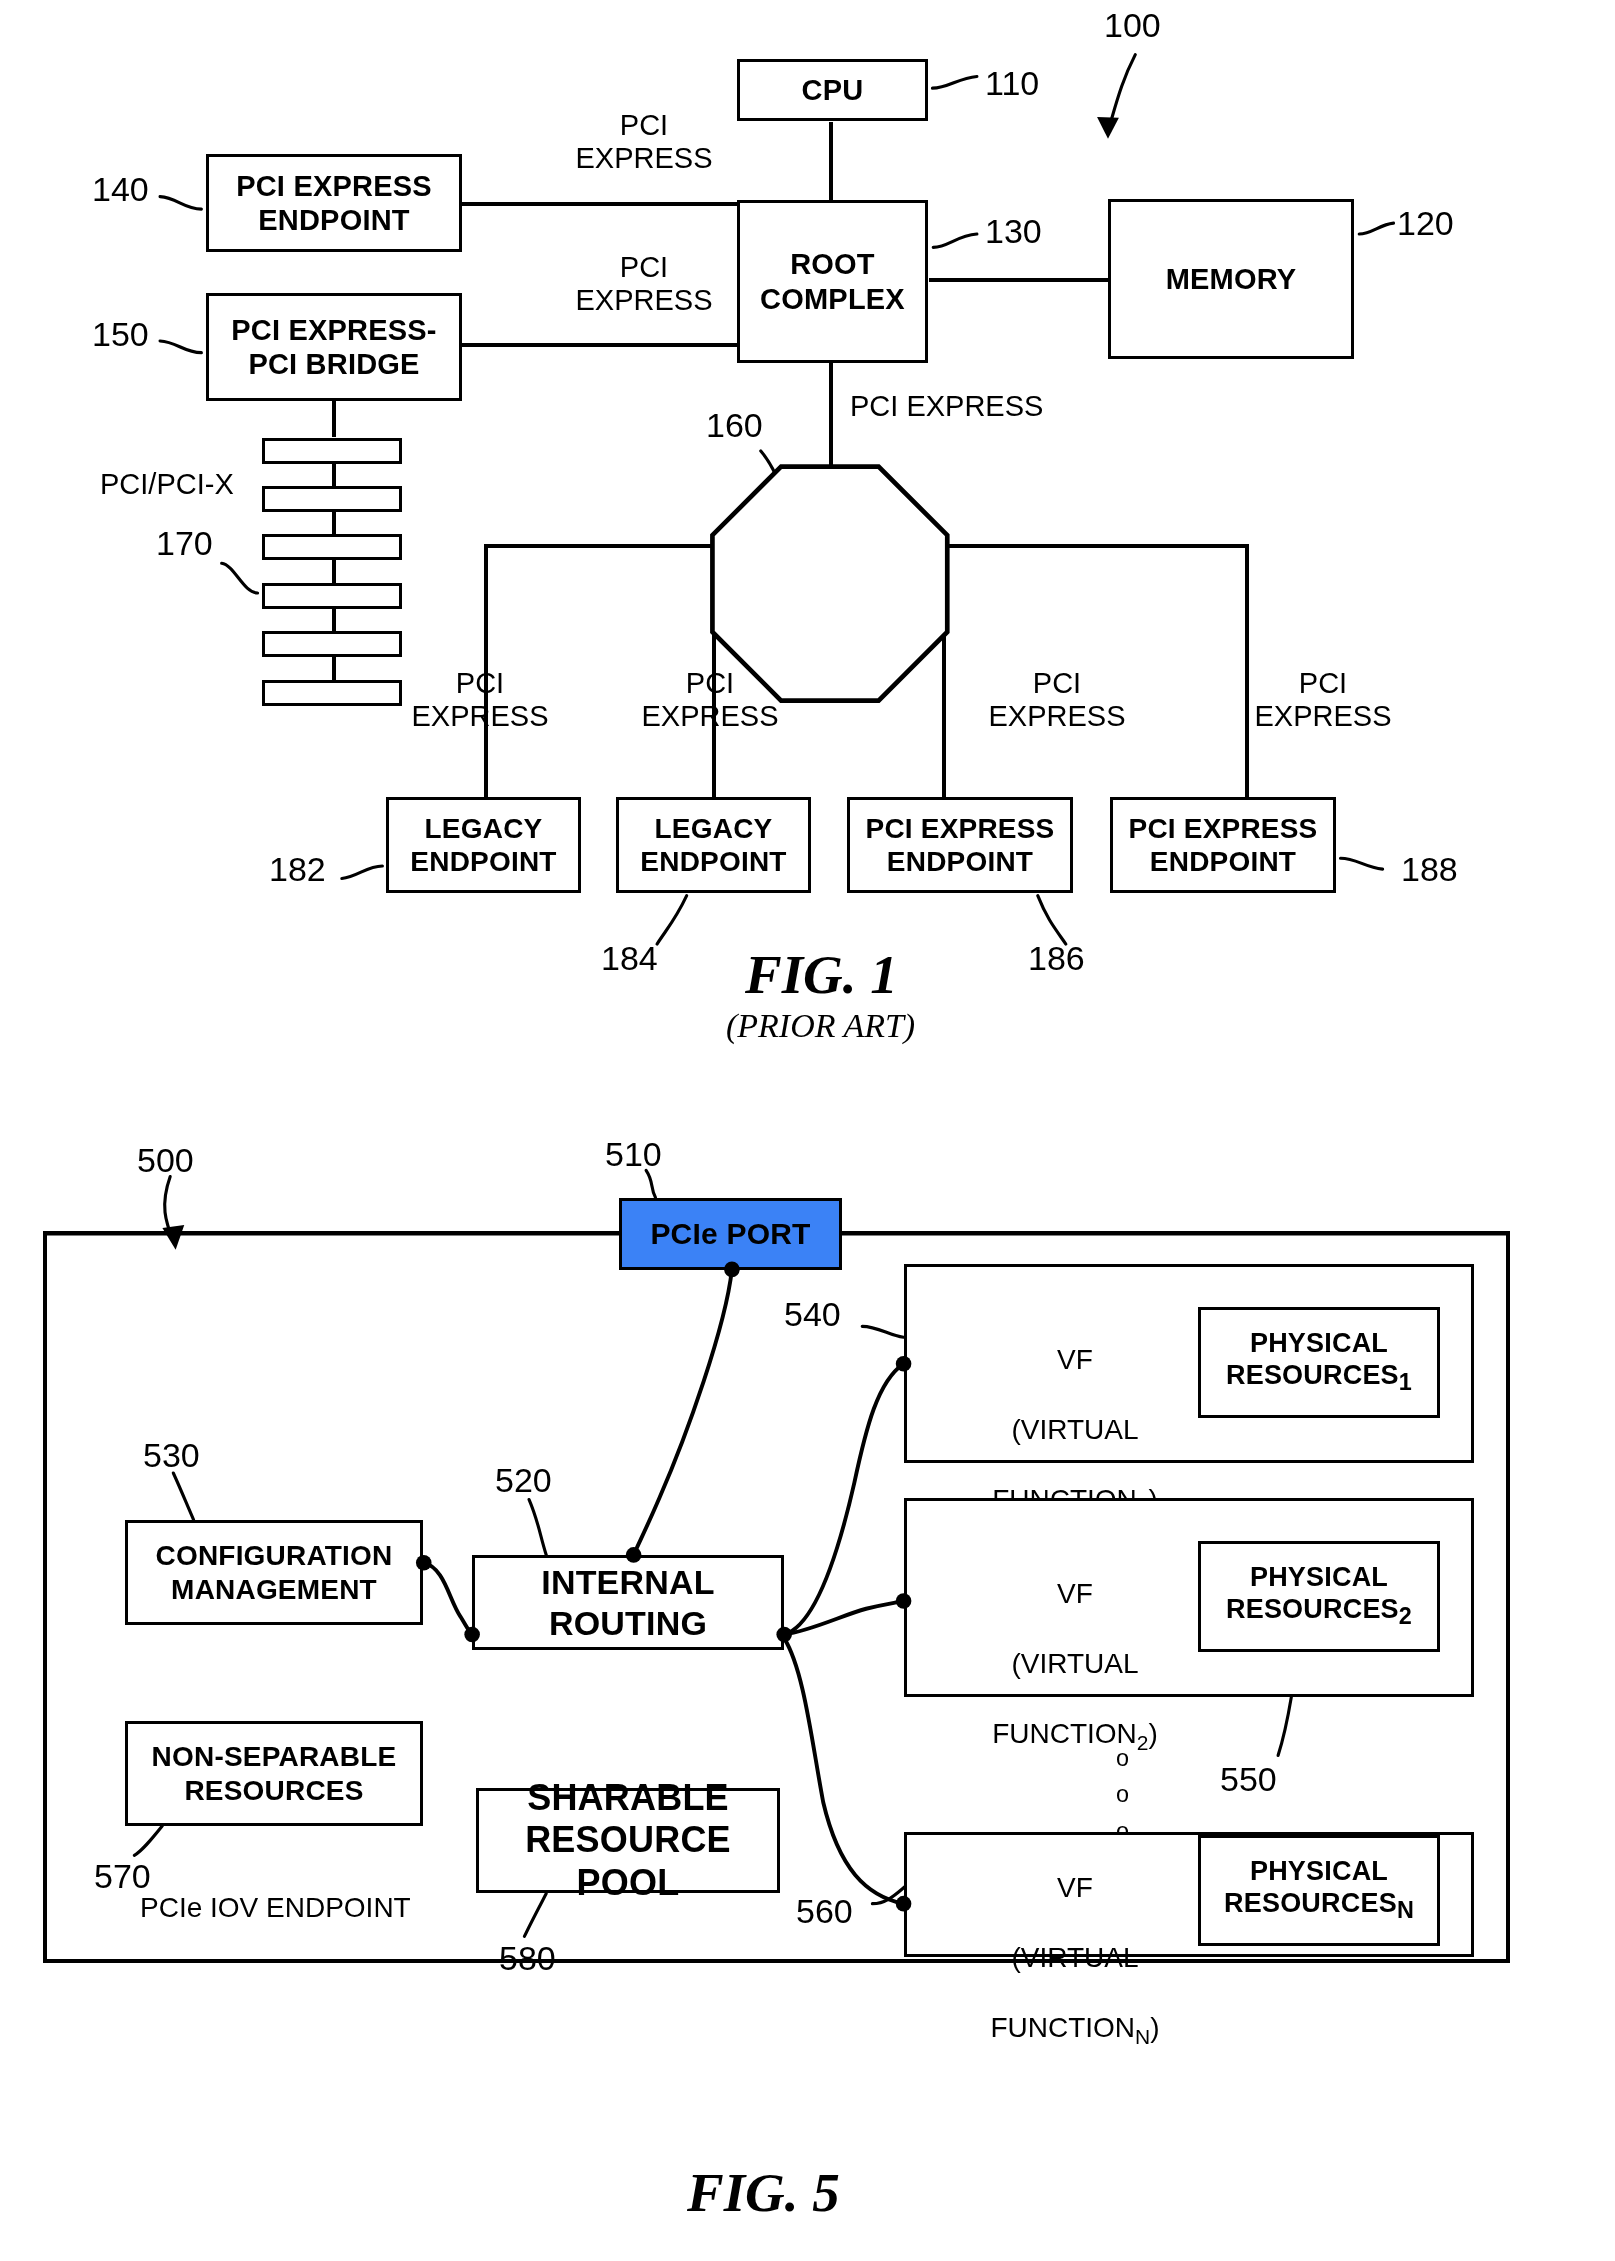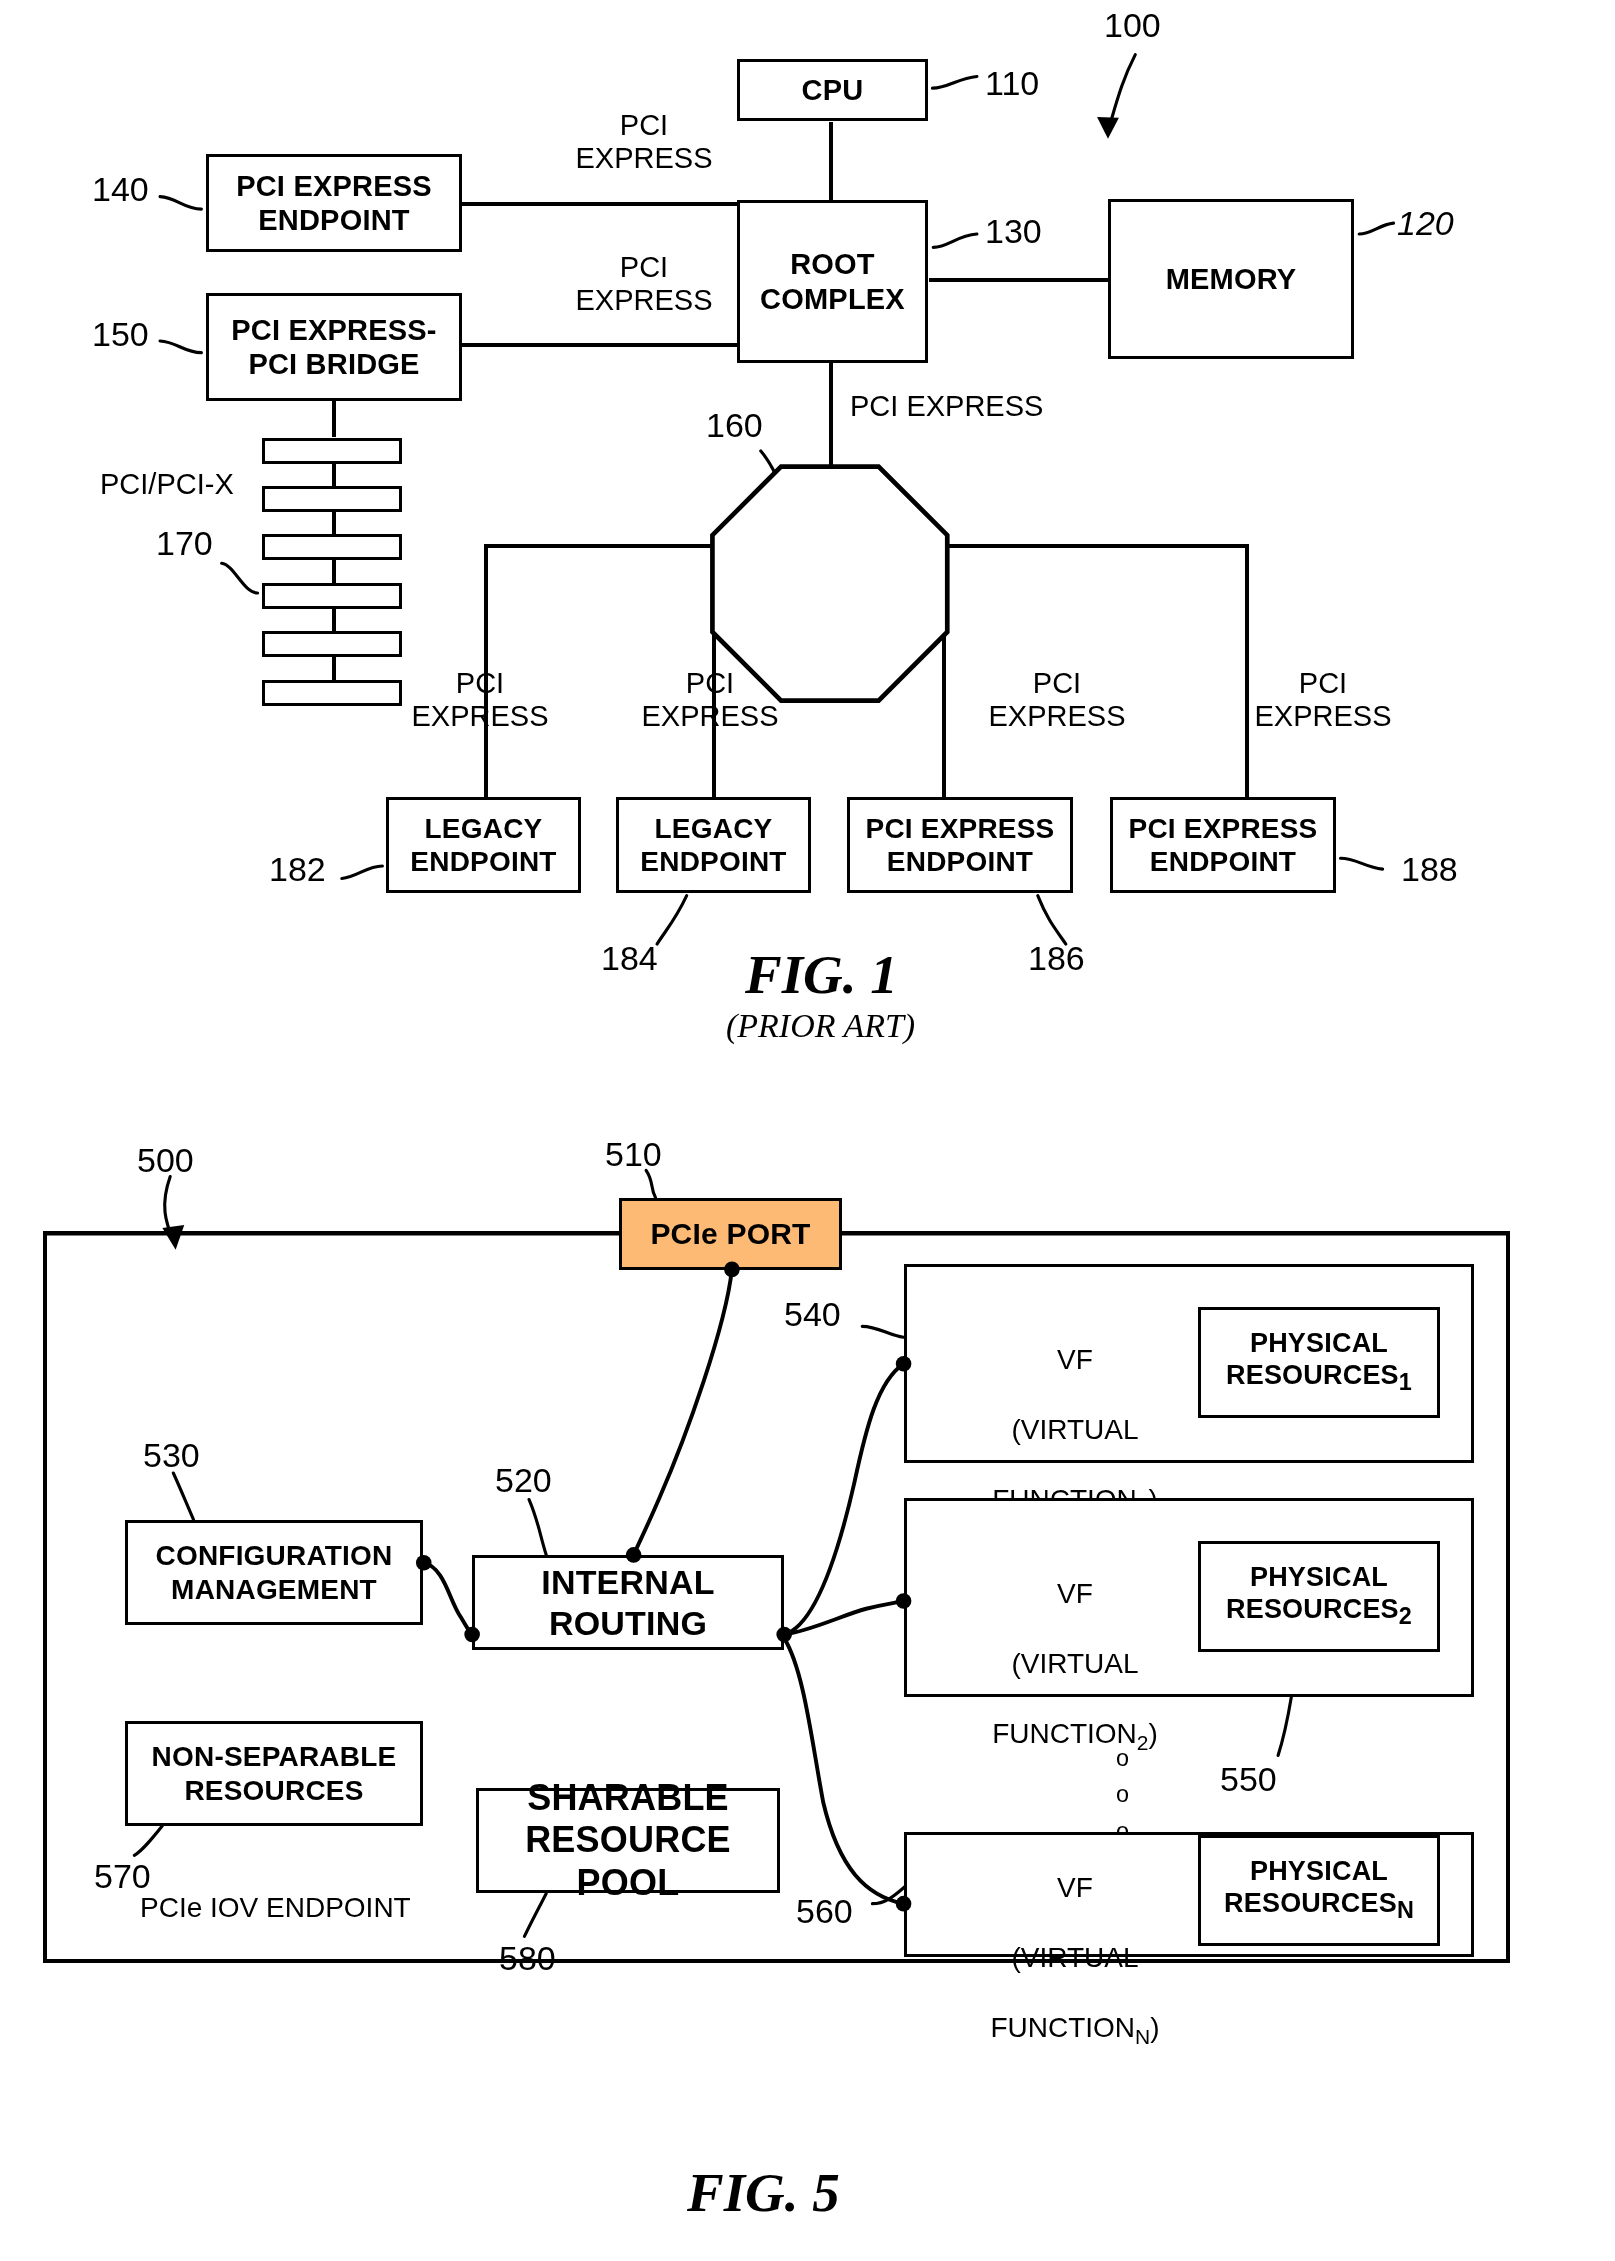--- a/index.html
+++ b/index.html
@@ -88,21 +88,21 @@
 
   <div class="box" style="left:737px;top:200px;width:191px;height:163px;">
     <span class="t">ROOT
 COMPLEX</span>
   </div>
   <div class="ref" style="left:985px;top:212px;">130</div>
 
   <div class="box" style="left:1108px;top:199px;width:246px;height:160px;">
     <span class="t">MEMORY</span>
   </div>
-  <div class="ref" style="left:1397px;top:204px;font-style:italic;">120</div>
+  <div class="ref" style="left:1397px;top:204px;">120</div>
 
   <div class="hline" style="left:929px;top:278px;width:179px;"></div>
 
   <div class="box" style="left:206px;top:154px;width:256px;height:98px;">
     <span class="t">PCI EXPRESS
 ENDPOINT</span>
   </div>
   <div class="ref" style="left:92px;top:170px;">140</div>
   <div class="hline" style="left:462px;top:202px;width:275px;"></div>
   <div class="lbl" style="left:562px;top:109px;width:164px;">PCI
@@ -184,21 +184,21 @@
 
   <div class="figcap" style="left:745px;top:943px;">FIG. 1</div>
   <div class="figsub" style="left:726px;top:1007px;">(PRIOR ART)</div>
 
   <div class="ref" style="left:137px;top:1141px;">500</div>
   <div class="ref" style="left:605px;top:1135px;">510</div>
 
   <div class="outer" style="left:43px;top:1231px;width:1467px;height:732px;"></div>
   <div class="lbl left" style="left:140px;top:1892px;font-size:28px;">PCIe IOV ENDPOINT</div>
 
-  <div class="box" style="left:619px;top:1198px;width:223px;height:72px;font-size:30px;background:#fdba74;">
+  <div class="box" style="left:619px;top:1198px;width:223px;height:72px;font-size:30px;background:#3b82f6;">
     <span class="t">PCIe PORT</span>
   </div>
 
   <div class="box" style="left:125px;top:1520px;width:298px;height:105px;font-size:28px;">
     <span class="t">CONFIGURATION
 MANAGEMENT</span>
   </div>
   <div class="ref" style="left:143px;top:1436px;">530</div>
 
   <div class="box" style="left:472px;top:1555px;width:312px;height:95px;font-size:34px;">

